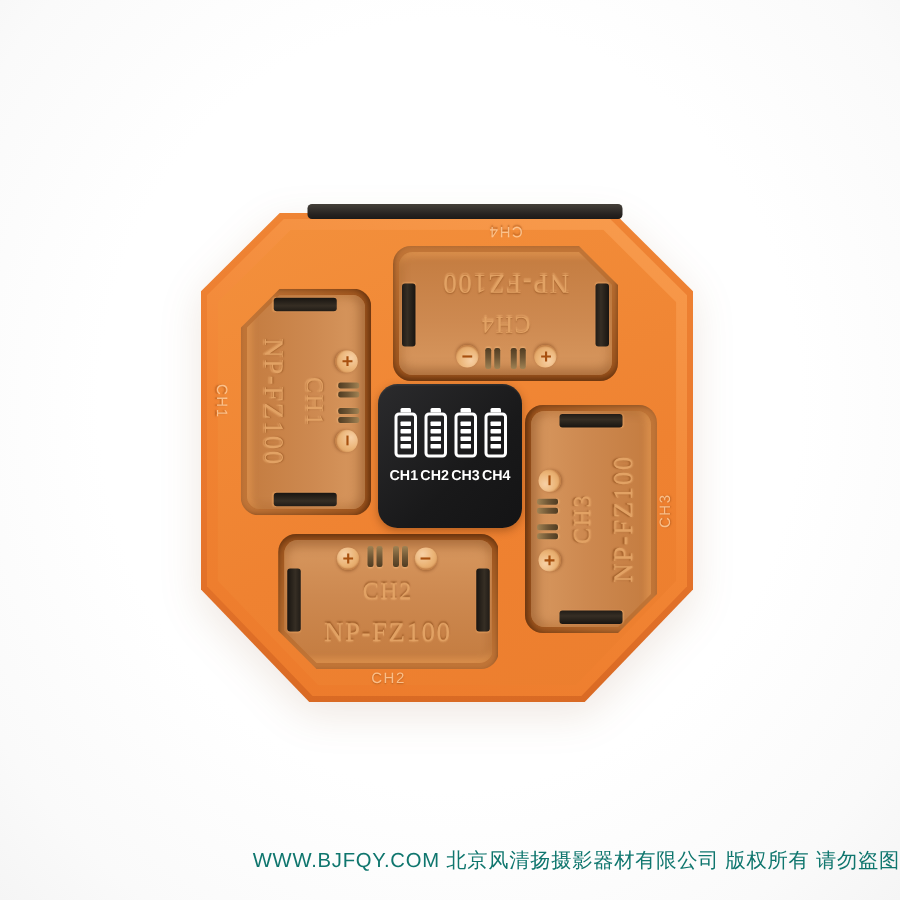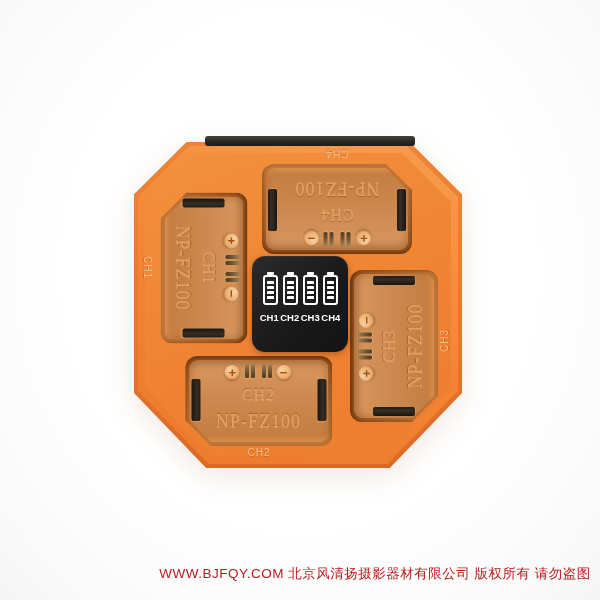--- a/index.html
+++ b/index.html
@@ -96,22 +96,22 @@
   .batt-term{width:7px;height:3px;background:#fff;border-radius:1px 1px 0 0;}
   .batt-body{
     width:15px;height:30px;border:2px solid #fff;border-radius:3px;box-sizing:border-box;
     display:flex;flex-direction:column;justify-content:center;align-items:center;gap:1.8px;
   }
   .batt-seg{width:7px;height:3.4px;background:#fff;border-radius:0.5px;}
   .label-row{display:flex;gap:1.5px;margin-top:7px;}
   .disp-label{color:#fff;font-size:9.5px;font-weight:bold;letter-spacing:0;}
   
   .watermark{
-    position:absolute;left:150px;top:565px;width:450px;text-align:center;
-    color:#b91c1c;font-size:13.5px;letter-spacing:.5px;
+    position:absolute;left:150px;top:565px;width:450px;text-align:right;
+    color:#0f766e;font-size:13.5px;letter-spacing:.5px;
   }
 </style>
 </head>
 <body>
 
 <div class="back-edge"></div>
 
 <div class="charger-wrap">
   <div class="body-outer oct"></div>
   <div class="body-mid oct"></div>

